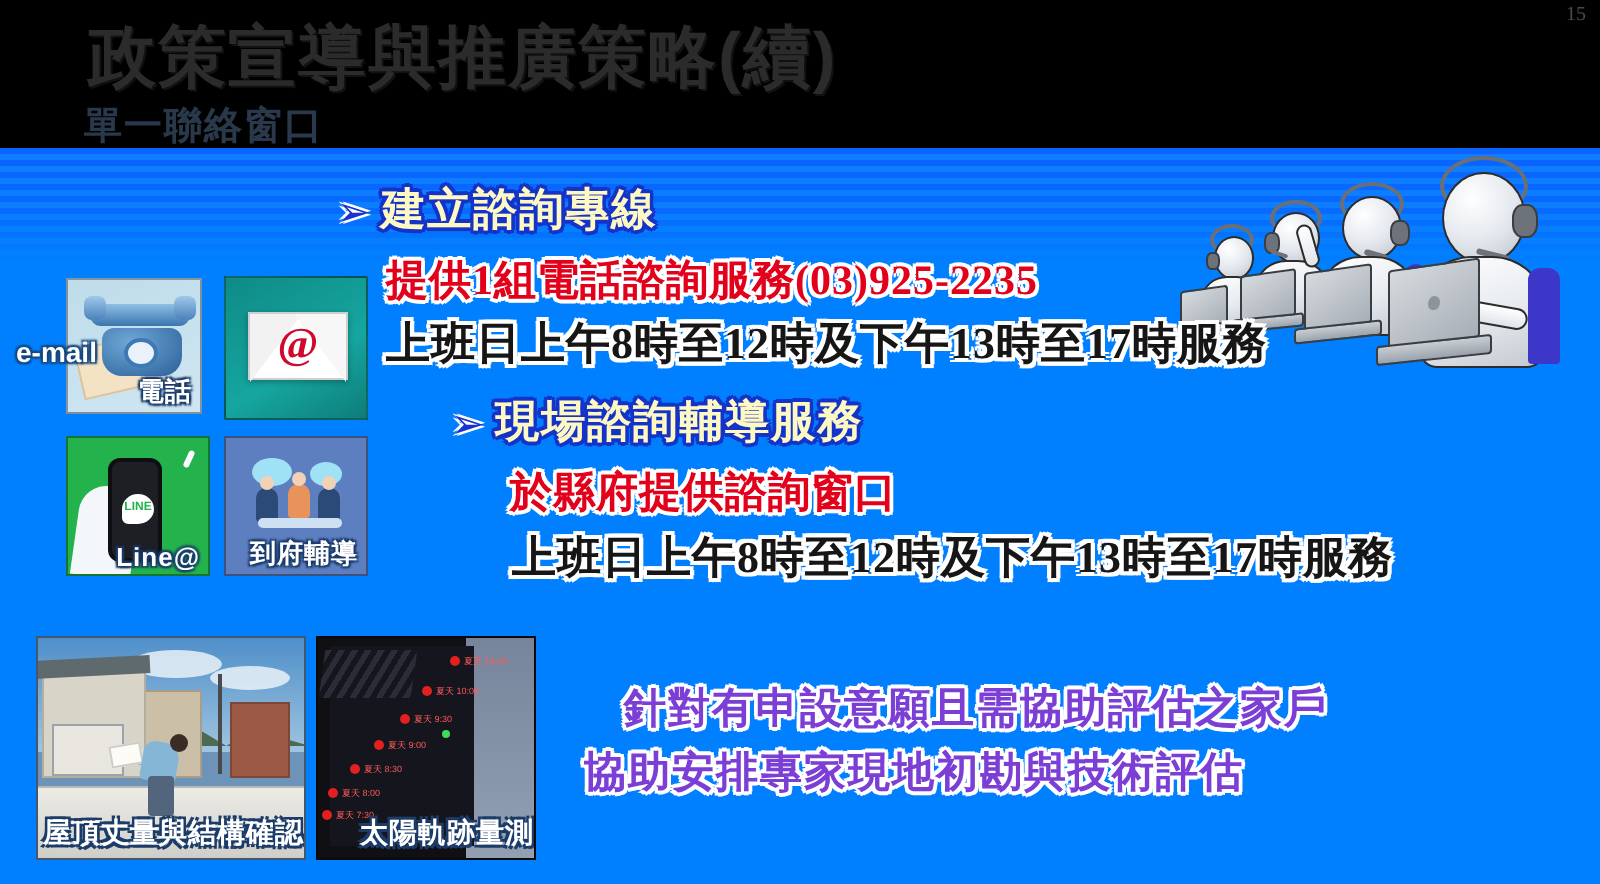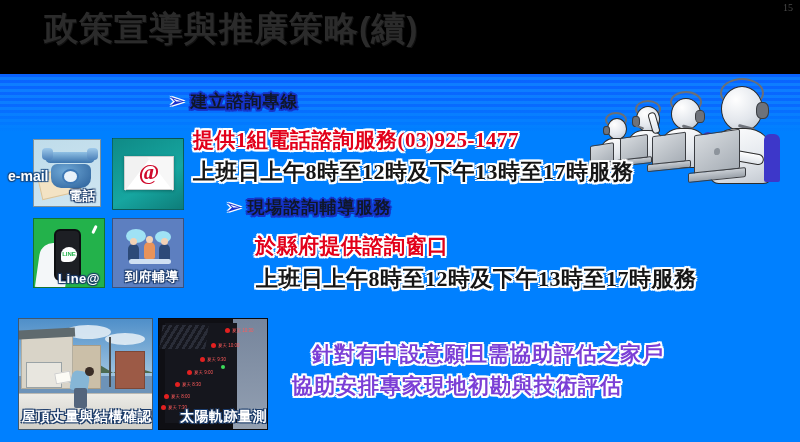--- a/index.html
+++ b/index.html
@@ -97,24 +97,24 @@
     line-height: 1;
     color: #1a33d0;
     text-shadow:
       -1px -1px 0 #ffffff, 1px -1px 0 #ffffff,
       -1px  1px 0 #ffffff, 1px  1px 0 #ffffff;
     margin-right: 5px;
     vertical-align: -1px;
   }
   .head-text {
     display: inline-block;
-    font-size: 17px;
+    font-size: 22px;
     font-weight: bold;
     letter-spacing: 1px;
-    color: #0f172a;
+    color: #fef9c3;
     text-shadow:
       -1.5px -1.5px 0 #1633c8, 1.5px -1.5px 0 #1633c8,
       -1.5px  1.5px 0 #1633c8, 1.5px  1.5px 0 #1633c8,
        0 -1.8px 0 #1633c8, 0 1.8px 0 #1633c8,
       -1.8px 0 0 #1633c8, 1.8px 0 0 #1633c8;
   }
 
   .line-red {
     font-family: "Liberation Serif", "DejaVu Serif", serif;
     font-size: 21px;
@@ -409,20 +409,21 @@
   }
 </style>
 </head>
 <body>
 
 <div id="slide">
 
   <div class="header">
     <div class="page-number">15</div>
     <div class="slide-title">政策宣導與推廣策略(續)</div>
+    <div class="slide-subtitle">單一聯絡窗口</div>
   </div>
 
   <div class="body-area">
     <div class="top-edge"></div>
     <div class="stripes"></div>
     <div class="stripes-fade"></div>
 
     <div style="position:absolute; left:598px; top:0px; width:202px; height:130px;">
 
       <div class="agent" style="left:0px; top:30px;">
@@ -467,21 +468,21 @@
         <div class="laptop-screen" style="left:-14px; top:54px; width:46px; height:40px; transform:skewY(-8deg);">
           <div class="apple" style="left:19px; top:15px;"></div>
         </div>
         <div class="laptop-base" style="left:-20px; top:92px; width:58px; height:10px; transform:skewY(-6deg);"></div>
       </div>
     </div>
 
     <div class="blk" style="left:168px; top:16px;">
       <span class="arrow-head">➢</span><span class="head-text">建立諮詢專線</span>
     </div>
-    <div class="blk line-red" style="left:193px; top:52px;">提供1組電話諮詢服務(03)925-1477</div>
+    <div class="blk line-red" style="left:193px; top:52px;">提供1組電話諮詢服務(03)925-2235</div>
     <div class="blk line-dark" style="left:193px; top:83px;">上班日上午8時至12時及下午13時至17時服務</div>
 
     <div class="blk" style="left:225px; top:122px;">
       <span class="arrow-head">➢</span><span class="head-text">現場諮詢輔導服務</span>
     </div>
     <div class="blk line-red" style="left:255px; top:158px;text-align:right;">於縣府提供諮詢窗口</div>
     <div class="blk line-dark" style="left:256px; top:190px;">上班日上午8時至12時及下午13時至17時服務</div>
 
     <div class="blk line-purple" style="left:312px; top:266px;">針對有申設意願且需協助評估之家戶</div>
     <div class="blk line-purple" style="left:292px; top:298px;">協助安排專家現地初勘與技術評估</div>

